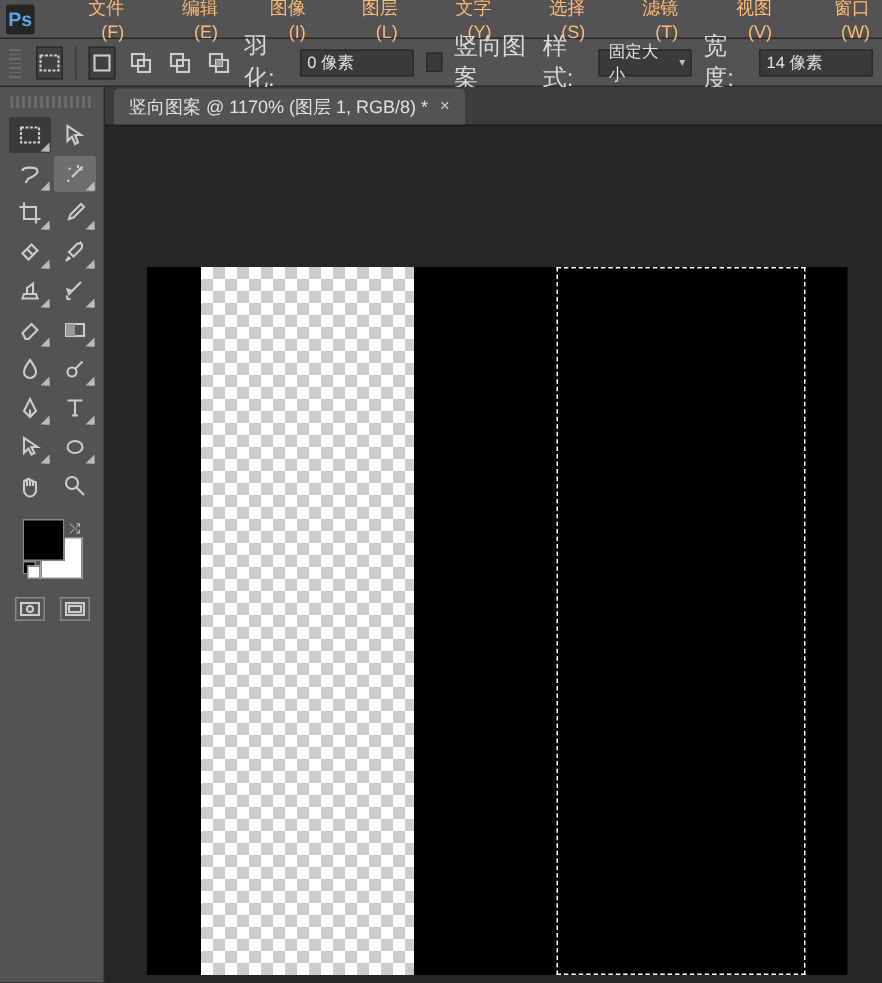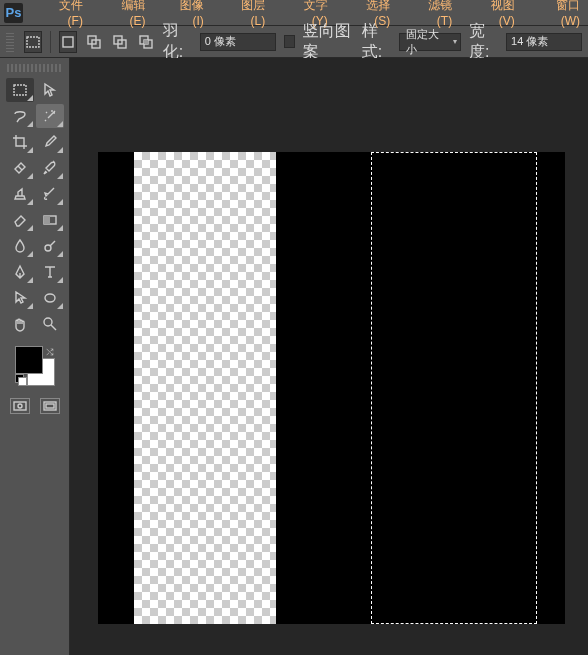--- a/index.html
+++ b/index.html
@@ -263,20 +263,26 @@
       <div class="mode-btn tool-corner">
           <svg width="14" height="10" viewBox="0 0 14 10">
             <rect x="1" y="1" width="12" height="8" class="ico"></rect>
             <rect x="3" y="3" width="8" height="4" class="ico"></rect>
           </svg>
         </div>
     </div>
   </div>
 
   <div class="canvas-area">
+    <div class="doc-tabs">
+      <div class="doc-tab">
+        <span>竖向图案 @ 1170% (图层 1, RGB/8) *</span>
+        <span class="doc-close">×</span>
+      </div>
+    </div>
     <div class="canvas-viewport">
       <div class="canvas-doc">
         <div class="transparent-strip"></div>
         <div class="marquee"></div>
       </div>
     </div>
   </div>
 </div>
 
 </body></html>

